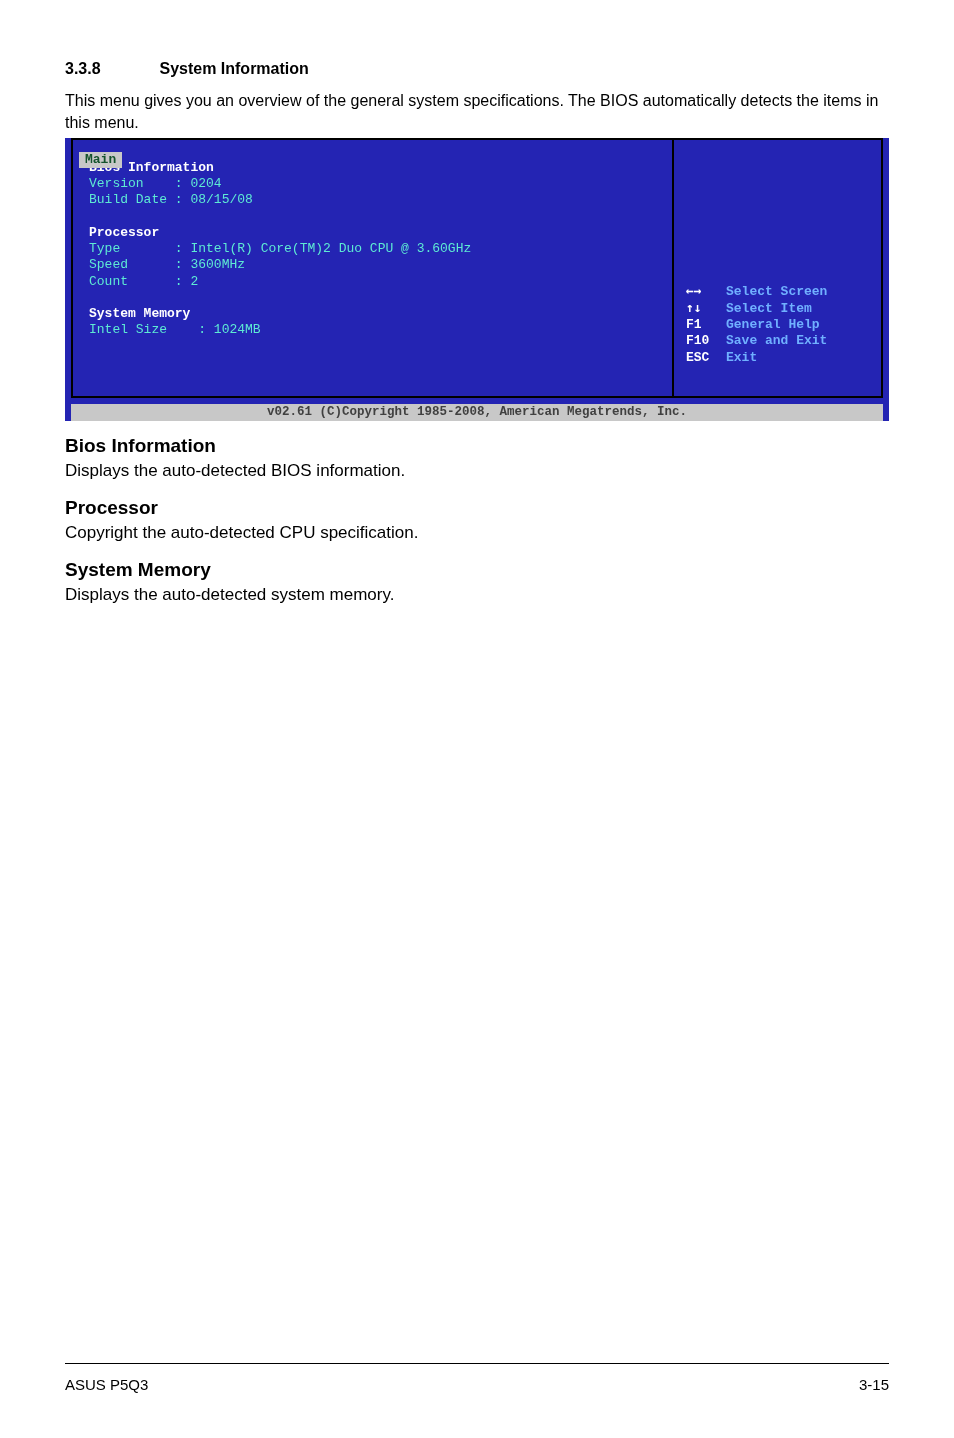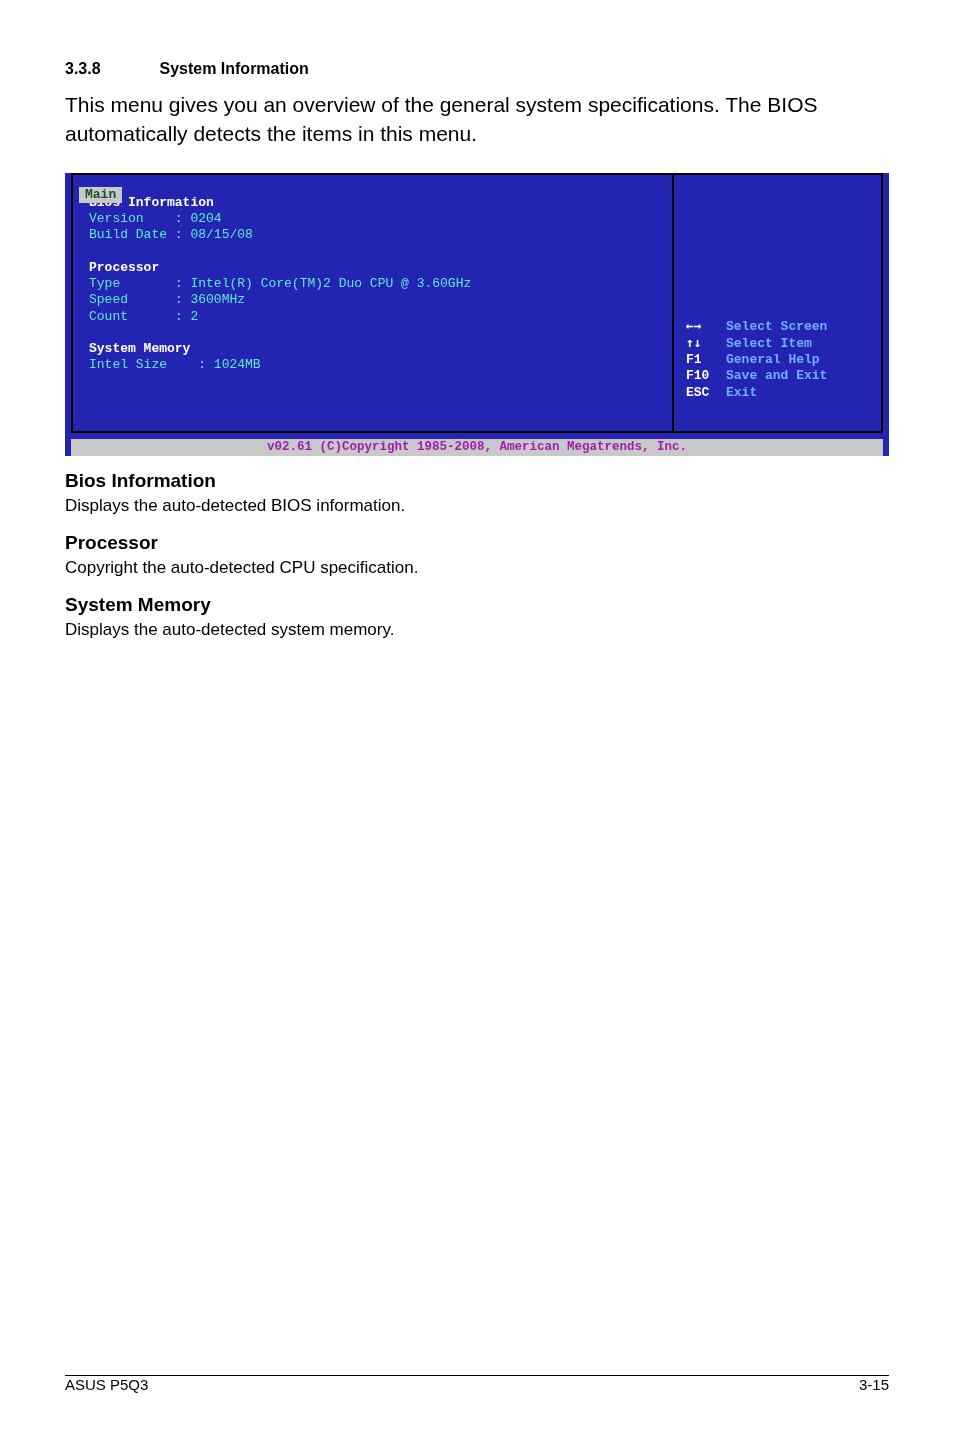--- a/index.html
+++ b/index.html
@@ -12,23 +12,23 @@
     position: relative;
     min-height: 1438px;
   }
   .heading-l2 {
     font-size: 16px;
     font-weight: bold;
     margin-bottom: 12px;
   }
   .heading-l2 .num { display:inline-block; width:90px; }
   .intro {
-    font-size: 21px;
+    font-size: 16px;
     line-height: 1.4;
-    margin-bottom: 24px;
+    margin-bottom: 3px;
   }
 
   
   .bios {
     background: #2424b3;
     color: #c8c8ff;
     font-family: "Courier New", monospace;
     font-size: 13px;
     line-height: 1.25;
     padding: 0;
@@ -75,21 +75,21 @@
     bottom: 30px;
     left: 12px;
     white-space: pre;
     color: #70b0ff;
     font-weight: bold;
   }
   .bios-right-inner .k { display:inline-block; width:40px; color:#fff; font-weight: bold;}
   .bios-footer {
     text-align: center;
     background: #c8c8c8;
-    color: #a21caf;
+    color: #404040;
     margin: 0 6px 6px 6px;
     font-weight: bold;
     font-size: 12.5px;
     padding: 1px 0;
   }
   .bios-left .hdr { color: #fff; font-weight: bold; }
   .bios-left .lbl { color:#5eead4; }
   .arrow-lr, .arrow-ud { font-family: monospace; }
 
   
@@ -105,21 +105,21 @@
     margin-bottom: 6px;
   }
 
   .page-footer {
     position: absolute;
     bottom: 45px;
     left: 65px;
     right: 65px;
     border-top: 1px solid #000;
     font-size: 15px;
-    padding-top: 0;
+    padding-top: 12px;
     display: flex;
     justify-content: space-between;
   }
 </style>
 </head>
 <body>
 
 <h2 class="heading-l2">
   <span class="num">3.3.8</span>
   <span>System Information</span>

